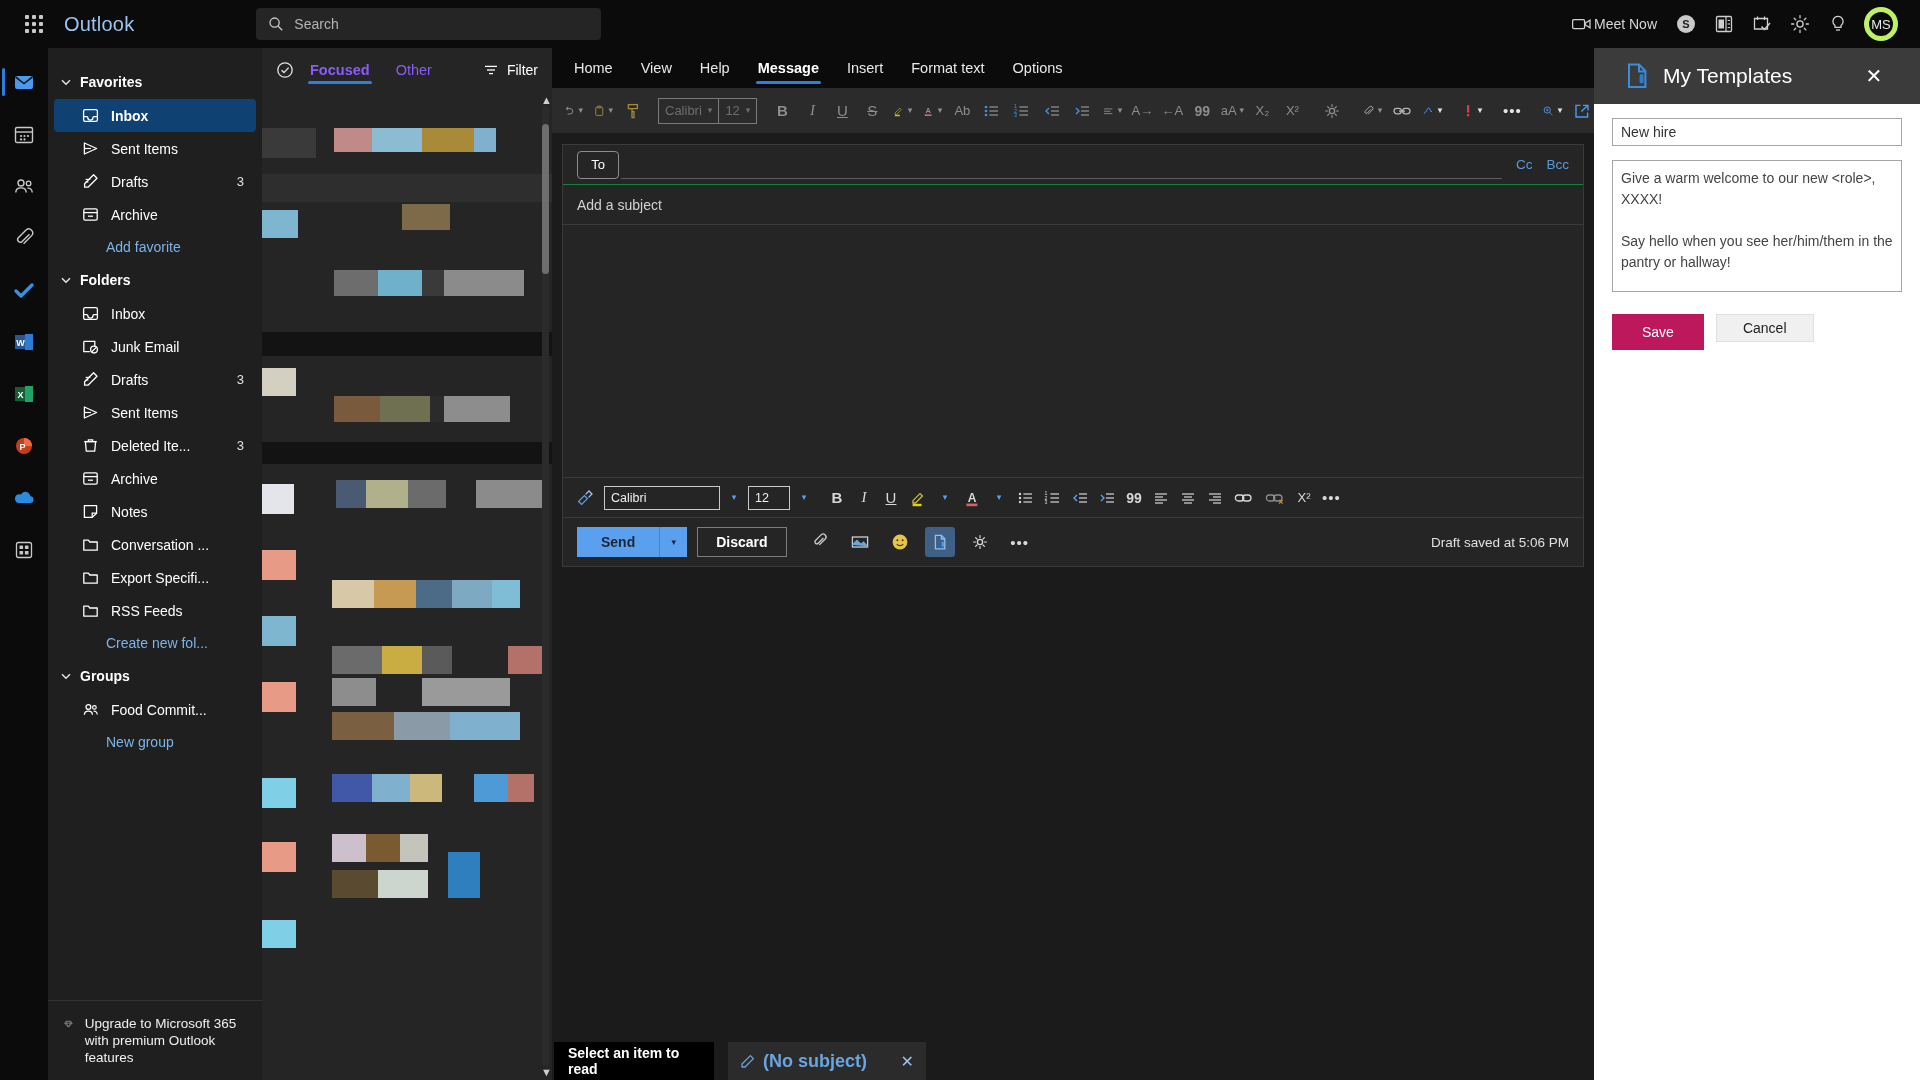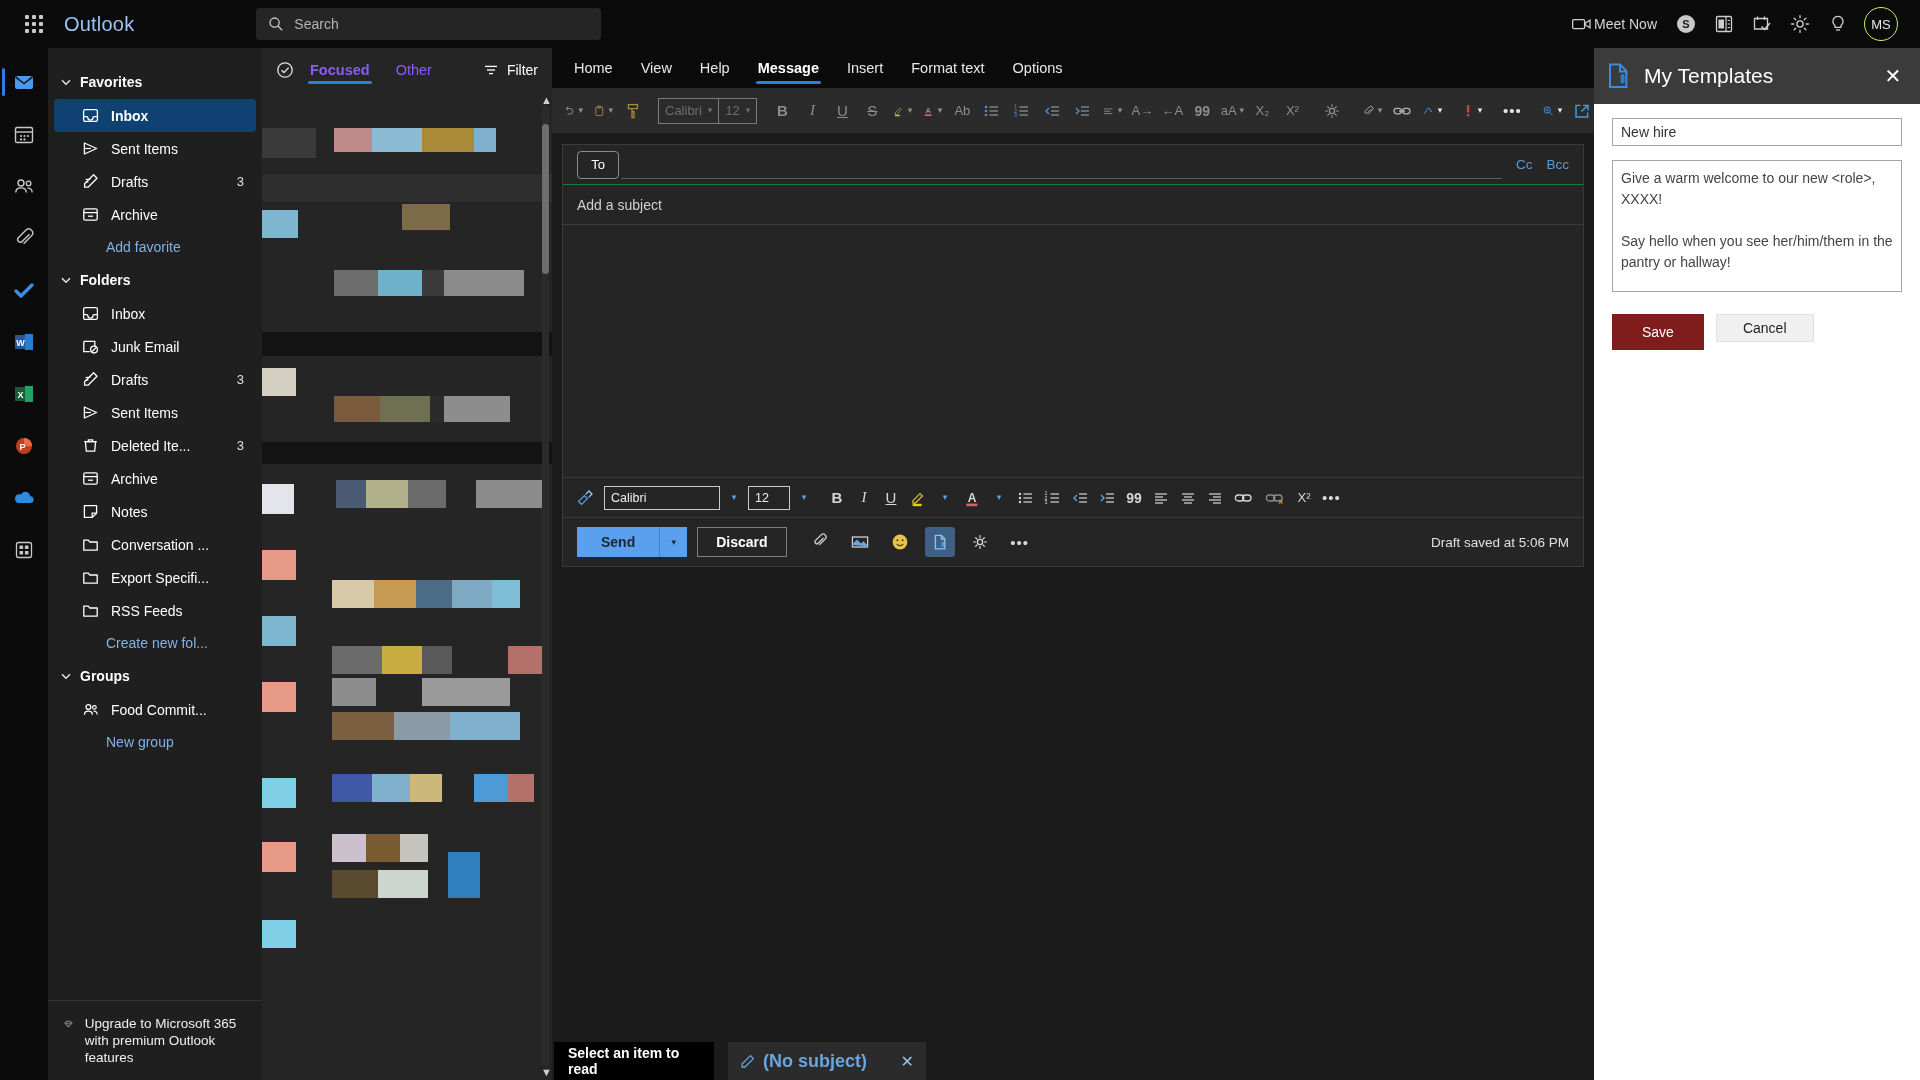--- a/index.html
+++ b/index.html
@@ -20,21 +20,21 @@
   .waffle { width: 44px; height: 44px; display: flex; align-items: center; justify-content: center; cursor: pointer; }
   .waffle-grid { display: grid; grid-template-columns: repeat(3,4px); grid-template-rows: repeat(3,4px); gap: 3px; }
   .waffle-grid i { width: 4px; height: 4px; background: #c8c8c8; border-radius: 1px; display: block; }
   .brand { font-size: 20px; color: #9bc4f0; font-weight: 400; margin-left: 8px; letter-spacing: .2px; }
   .searchwrap { margin-left: 122px; width: 345px; height: 32px; background: #252525; border-radius: 4px;
                 display: flex; align-items: center; padding: 0 12px; gap: 10px; cursor: text; }
   .searchwrap .ph { color: #b4b4b4; font-size: 14px; }
   .topright { margin-left: auto; display: flex; align-items: center; gap: 2px; padding-right: 10px; }
   .tr-item { height: 40px; padding: 0 9px; display: flex; align-items: center; gap: 2px; cursor: pointer; color: #d6d6d6; font-size: 14px; }
   .tr-icon { width: 36px; height: 40px; display: flex; align-items: center; justify-content: center; cursor: pointer; }
-  .avatar { width: 34px; height: 34px; border-radius: 50%; border: 1px solid #bef264;
+  .avatar { width: 34px; height: 34px; border-radius: 50%; border: 5px solid #bef264;
             display: flex; align-items: center; justify-content: center; font-size: 13px; color: #e8e8e8; margin-left: 6px; cursor: pointer; }
 
   
   .body { flex: 1; display: flex; min-height: 0; position: relative; }
 
   
   .rail { width: 48px; min-width: 48px; background: #0b0b0b; display: flex; flex-direction: column;
           align-items: center; padding-top: 10px; gap: 4px; }
   .rail-item { width: 48px; height: 48px; display: flex; align-items: center; justify-content: center; position: relative; cursor: pointer; }
   .rail-item.sel::before { content:""; position: absolute; left: 2px; top: 10px; width: 3px; height: 28px; background: #2a7fe0; border-radius: 2px; }
@@ -113,30 +113,30 @@
   .dock { position: absolute; left: 0; right: 0; bottom: 0; height: 38px; display: flex; align-items: flex-end; }
   .dock-read { margin-left: 2px; width: 160px; height: 38px; background: #000; display: flex; align-items: center;
                padding: 0 14px; font-size: 14px; font-weight: 700; color: #fff; cursor: pointer; }
   .dock-draft { margin-left: 14px; width: 198px; height: 38px; background: #2b2b2b; display: flex; align-items: center;
                 padding: 0 12px; gap: 8px; cursor: pointer; }
   .dock-draft .dt { font-size: 18px; font-weight: 700; color: #6aa5e0; }
   .dock-draft .dx { margin-left: auto; color: #9cc3ea; font-size: 16px; cursor: pointer; }
 
   
   .tpl { width: 326px; min-width: 326px; background: #ffffff; display: flex; flex-direction: column; }
-  .tpl-head { height: 56px; background: #3b3b3b; display: flex; align-items: center; padding: 0 12px; gap: 12px; }
+  .tpl-head { height: 56px; background: #3b3b3b; display: flex; align-items: center; padding: 0 31px; gap: 12px; }
   .tpl-title { font-size: 21px; color: #ffffff; font-weight: 400; }
   .tpl-x { margin-left: auto; font-size: 20px; color: #fff; cursor: pointer; width: 30px; height: 30px; display: flex; align-items: center; justify-content: center; }
   .tpl-body { flex: 1; padding: 14px 18px; background: #ffffff; }
   .tpl-input { width: 100%; height: 28px; border: 1px solid #a5a5a5; background: #fff; color: #333;
                font-size: 14px; padding: 0 8px; font-family: "Liberation Sans", sans-serif; }
   .tpl-ta { width: 100%; height: 132px; margin-top: 14px; border: 1px solid #a5a5a5; background: #fff; color: #444;
             font-size: 14px; line-height: 21px; padding: 7px 8px; resize: none; font-family: "Liberation Sans", sans-serif; }
   .tpl-btns { display: flex; gap: 12px; margin-top: 18px; }
-  .btn-save { background: #7f1d1d; color: #fff; font-size: 14px; padding: 12px 30px; height: 36px;
+  .btn-save { background: #be185d; color: #fff; font-size: 14px; padding: 12px 30px; height: 36px;
               display: flex; align-items: center; justify-content: center; cursor: pointer; border: none; }
   .btn-cancel { background: #f0f0f0; color: #222; font-size: 14px; padding: 0 26px; height: 28px;
                 display: flex; align-items: center; justify-content: center; cursor: pointer; border: 1px solid #e0e0e0; }
 </style>
 </head>
 <body>
 
 <div class="app">
 
   <div class="topbar">

